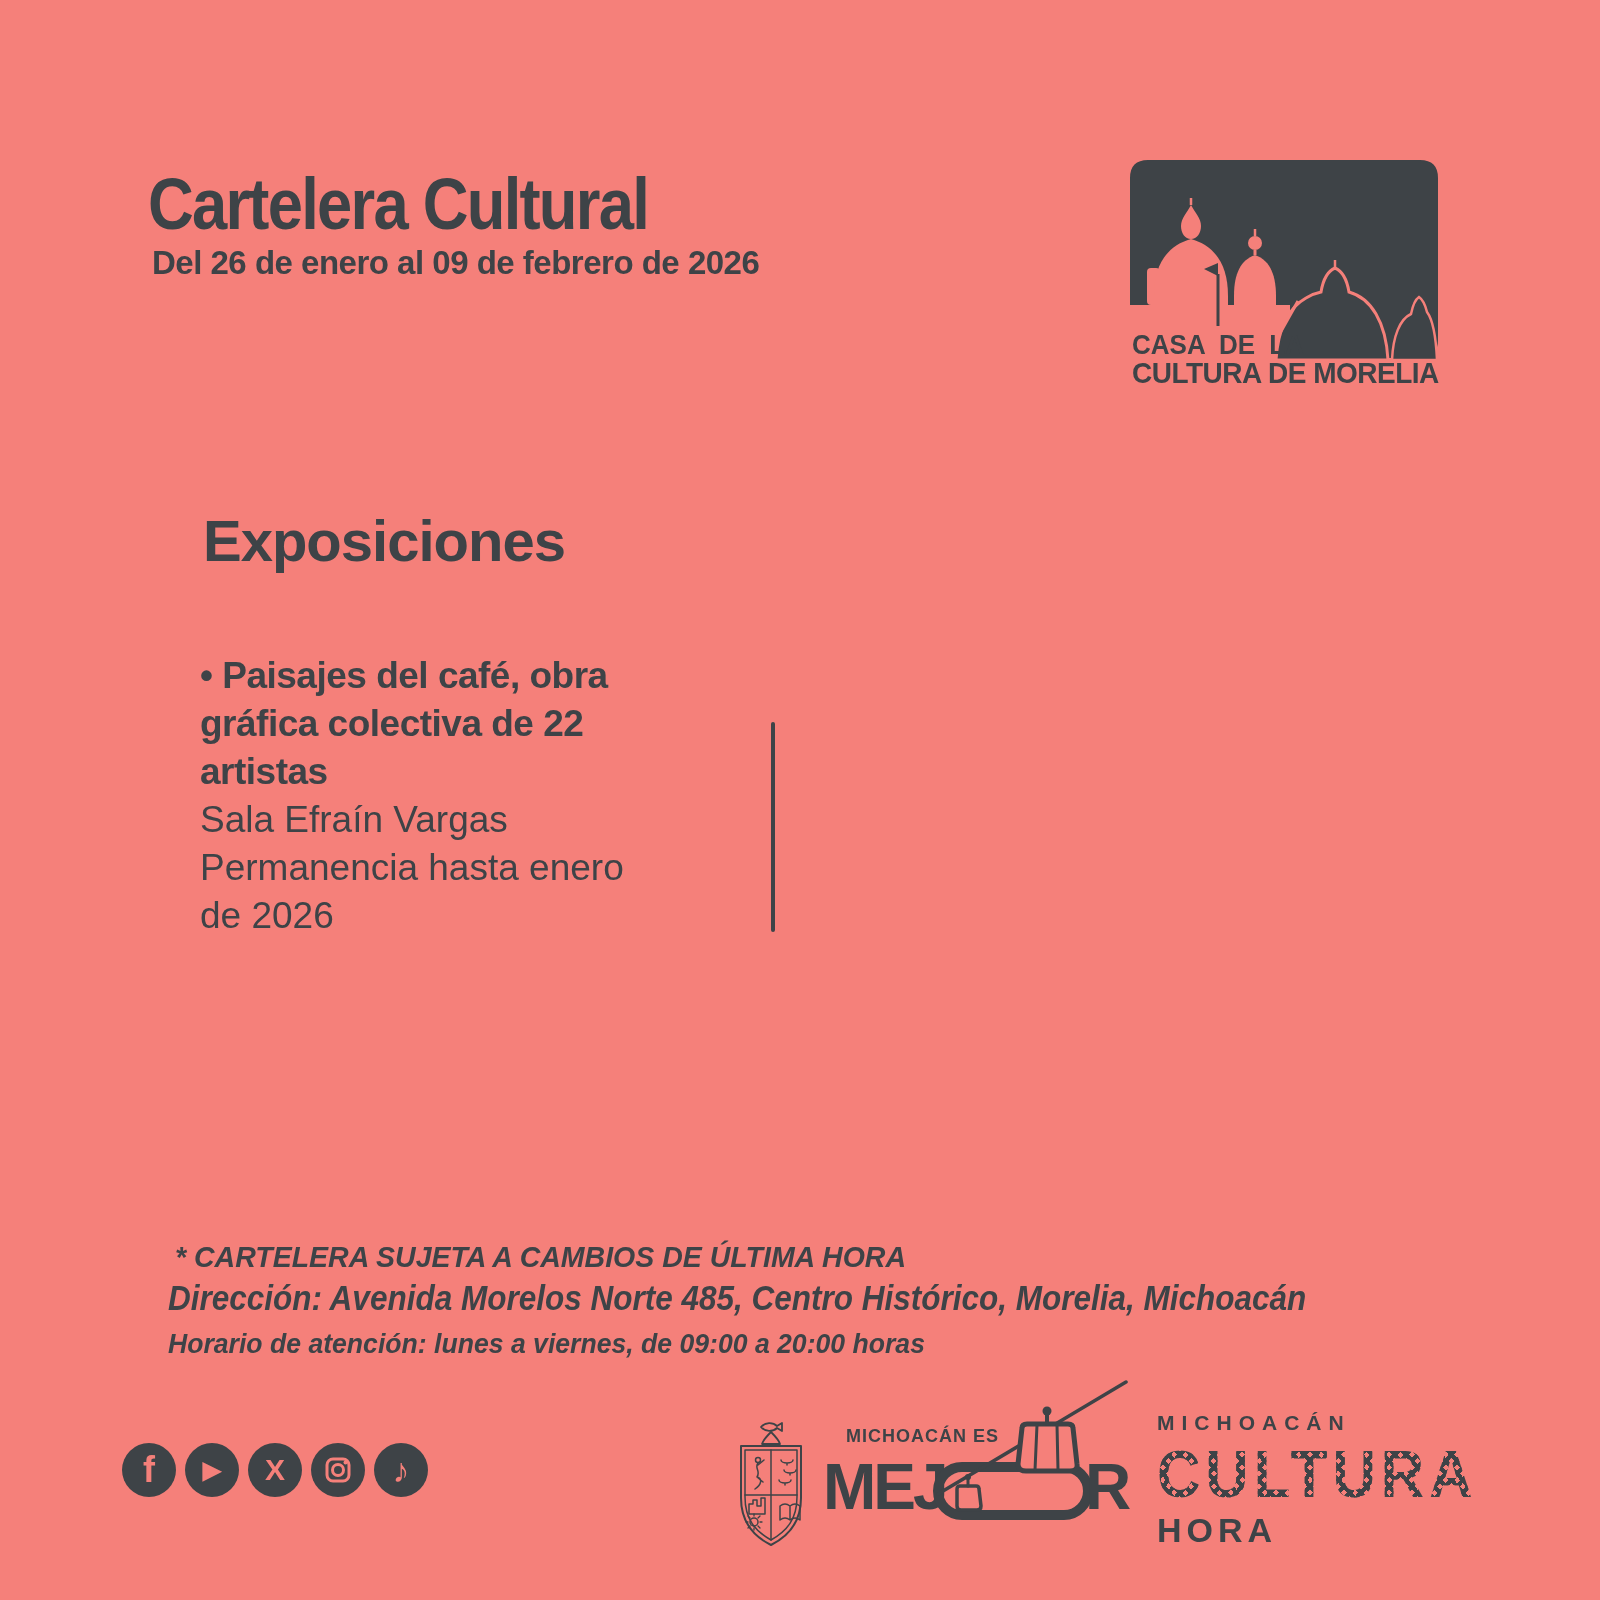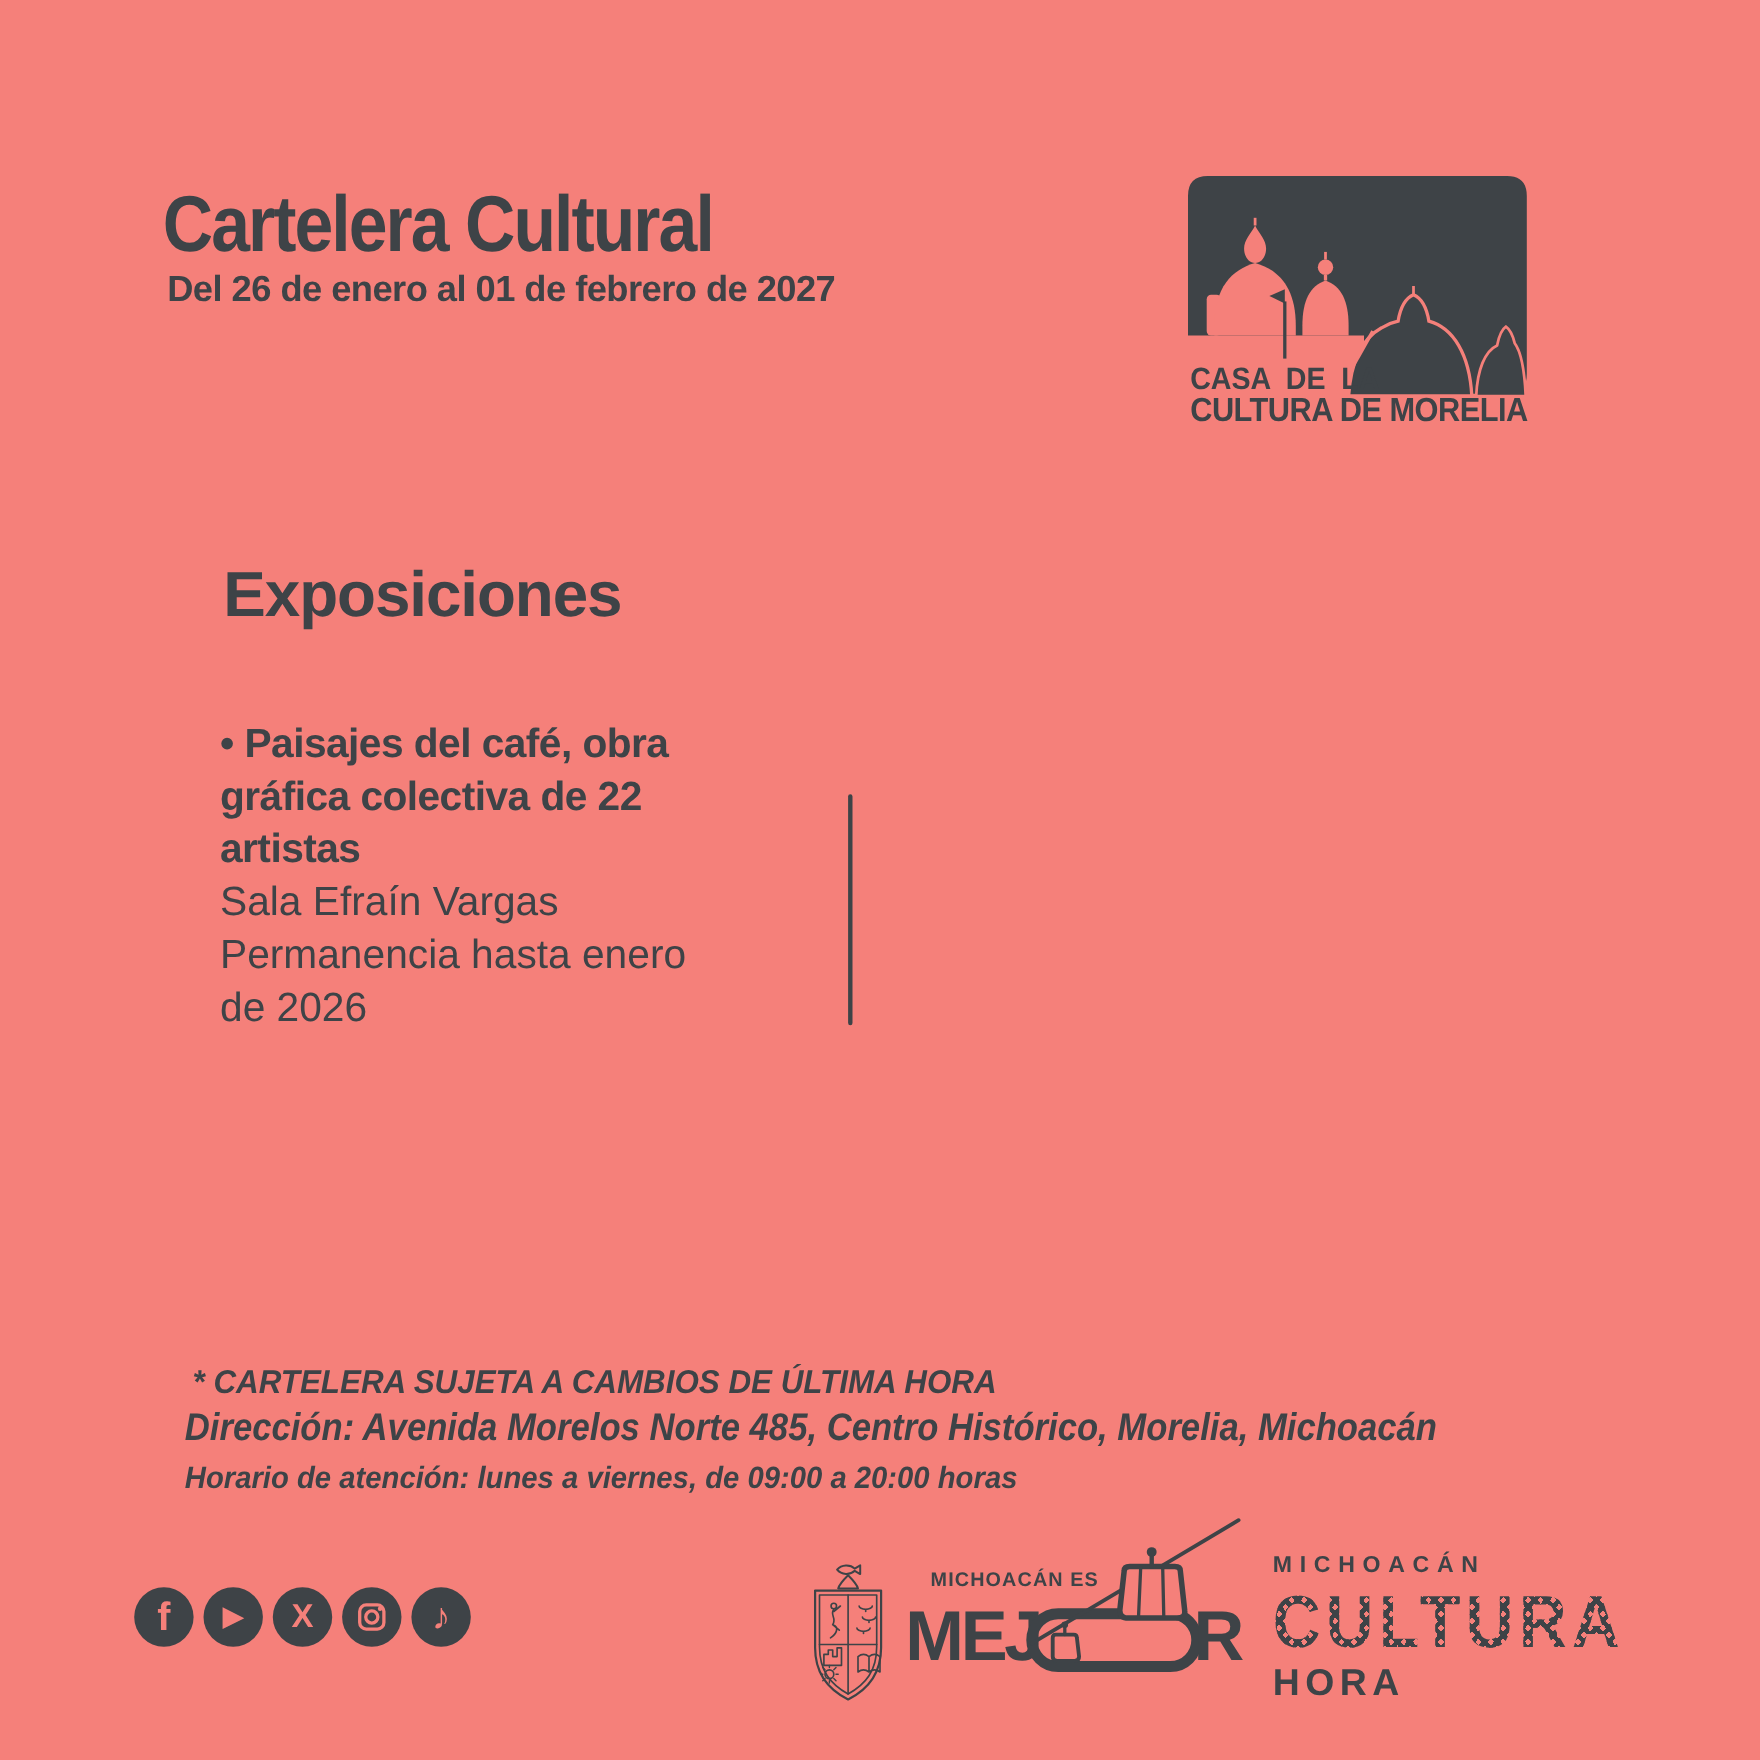--- a/index.html
+++ b/index.html
@@ -22,21 +22,21 @@
     transform:scaleX(.88);transform-origin:left top;
     line-height:1;
   }
   .date-range{
     left:152px;top:246px;
     font-size:33px;font-weight:700;letter-spacing:-.5px;
     line-height:1;
   }
 
   
-  .casa-logo{left:1078px;top:158px;width:330px;height:250px;}
+  .casa-logo{left:1128px;top:158px;width:330px;height:250px;}
   .casa-logo svg{position:absolute;left:0;top:0;overflow:visible;}
   .casa-line{
     position:absolute;left:4px;
     font-weight:700;line-height:1;letter-spacing:0px;
     transform:scaleY(1.08);transform-origin:left top;
   }
   .casa-line1{top:172px;font-size:26px;word-spacing:7px;}
   .casa-line2{top:200px;font-size:28px;letter-spacing:-.5px;}
 
   
@@ -101,21 +101,21 @@
     -webkit-background-clip:text;background-clip:text;color:transparent;
   }
   .cv-bottom{margin-top:12px;font-size:34px;font-weight:700;letter-spacing:5px;line-height:1;}
 </style>
 </head>
 <body>
 
 <div class="poster">
 
   <div class="abs main-title">Cartelera Cultural</div>
-  <div class="abs date-range">Del 26 de enero al 01 de febrero de 2027</div>
+  <div class="abs date-range">Del 26 de enero al 09 de febrero de 2026</div>
 
   <div class="abs casa-logo">
     <svg width="312" height="206" viewBox="0 0 312 206">
       <path d="M20,2 H292 Q310,2 310,20 V182 Q310,200 292,200 H162 V147 H2 V20 Q2,2 20,2 Z" fill="#3E4347"></path>
       <rect x="19" y="110" width="13" height="37" rx="4" fill="#F5807A"></rect>
       <path d="M26,147 V138 C26,103 42,87 63,81 C84,87 100,103 100,138 V147 Z" fill="#F5807A"></path>
       <path d="M63,81 C57,81 53,75 53,68 C53,60 59,55 63,47 C67,55 73,60 73,68 C73,75 69,81 63,81 Z" fill="#F5807A"></path>
       <path d="M63,47 V40" stroke="#F5807A" stroke-width="2.5"></path>
       <path d="M106,147 V138 C106,115 113,102 127,97 C141,102 148,115 148,138 V147 Z" fill="#F5807A"></path>
       <circle cx="127" cy="85" r="7" fill="#F5807A"></circle>

